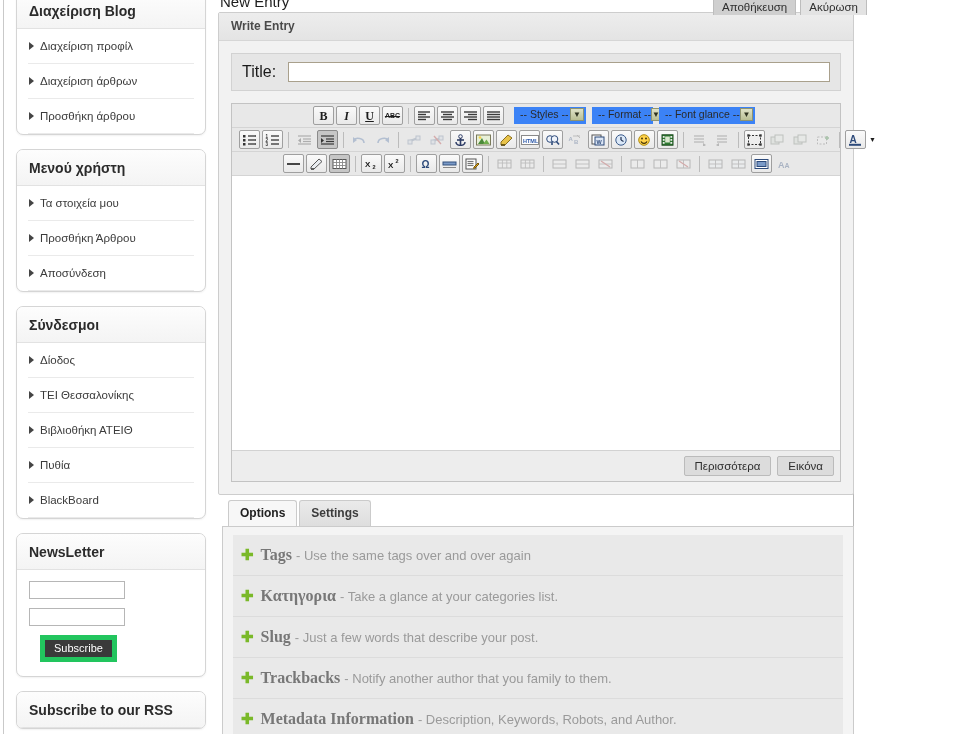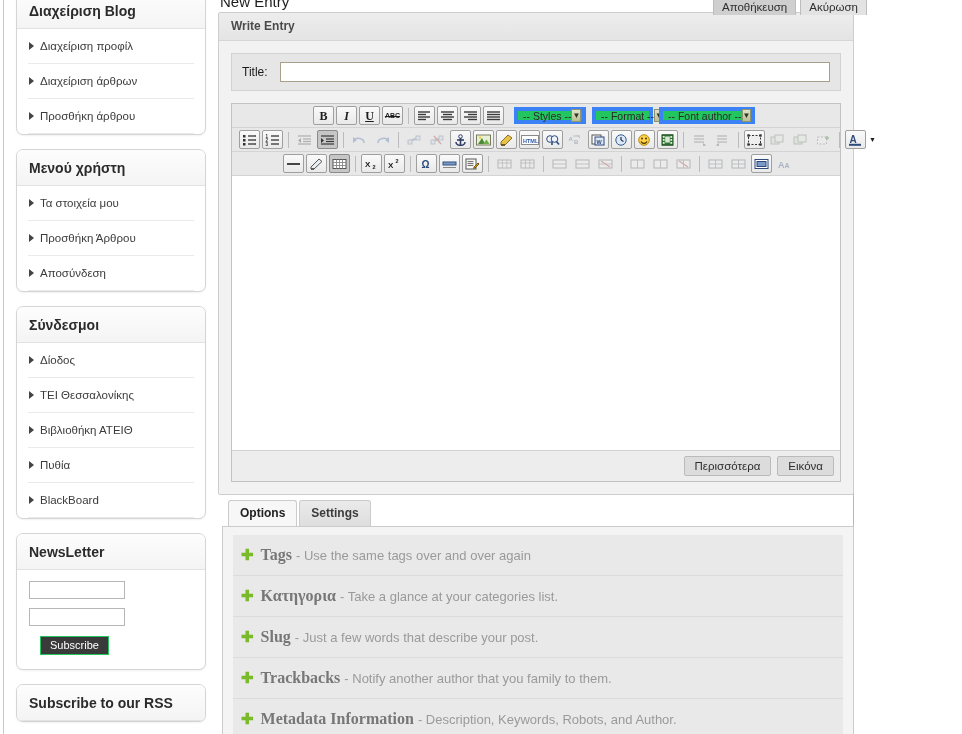--- a/index.html
+++ b/index.html
@@ -73,21 +73,21 @@
     border: 1px solid #b6b6b6;
     background: #fff;
     font-size: 11px;
     padding: 1px 3px;
     font-family: "Liberation Sans", sans-serif;
   }
   .nl-btn {
     margin-left: 11px;
     background: #3a3a3a;
     color: #fff;
-    border: 1px solid #22c55e;
+    border: 5px solid #22c55e;
     font-size: 11px;
     padding: 2px 9px 3px 9px;
     cursor: pointer;
     font-family: "Liberation Sans", sans-serif;
     text-align: right;
   }
 
   #page-title {
     position: absolute;
     left: 220px; top: -7px;
@@ -137,21 +137,21 @@
 
   
   .title-row {
     background: #e6e6e6;
     border: 1px solid #d2d2d2;
     padding: 8px 10px;
     display: flex;
     align-items: center;
   }
   .title-label {
-    font-size: 12px;
+    font-size: 16px;
     color: #1a1a1a;
     margin-right: 12px;
   }
   .title-input {
     flex: 1;
     height: 20px;
     border: 1px solid #a9a08c;
     background: #ffffff;
     font-size: 12px;
     padding: 1px 4px;
@@ -198,26 +198,26 @@
   .tb-sep {
     width: 1px; height: 16px;
     background: #bcbcbc;
     margin: 0 4px;
     flex: 0 0 auto;
   }
   .tb-gap { width: 6px; flex: 0 0 auto; }
 
   .tsel {
     height: 17px;
-    border: 4px solid #3b82f6;
-    background: #22c55e;
+    border: 1px solid #3b82f6;
+    background: #3b82f6;
     font-size: 10.5px;
     color: #2a2a2a;
     display: inline-flex;
-    align-items: center;
+    align-items: flex-start;
     padding-left: 5px;
     margin: 0 3px;
     cursor: pointer;
     flex: 0 0 auto;
   }
   .tsel .cap { white-space: nowrap; }
   .tsel .arw {
     width: 14px; height: 13px;
     margin-left: auto; margin-right: 1px;
     background: linear-gradient(#dfe2c8,#b9bf94);
@@ -416,21 +416,21 @@
             <div class="tb-gap"></div>
             <div class="tsel sel-styles">
               <span class="cap">-- Styles --</span>
               <span class="arw">▼</span>
             </div>
             <div class="tsel sel-format">
               <span class="cap">-- Format --</span>
               <span class="arw">▼</span>
             </div>
             <div class="tsel sel-font">
-              <span class="cap">-- Font author --</span>
+              <span class="cap">-- Font glance --</span>
               <span class="arw">▼</span>
             </div>
           </div>
         <div class="tb-row r2" id="tb2">
             <div class="tbtn boxed">
               <svg width="15" height="12" viewBox="0 0 15 12">
                 <rect x="1" y="1" width="2.5" height="2.5" fill="#333"></rect>
                 <line x1="6" y1="2" x2="14" y2="2" stroke="#333" stroke-width="1.3"></line>
                 <rect x="1" y="5" width="2.5" height="2.5" fill="#333"></rect>
                 <line x1="6" y1="6" x2="14" y2="6" stroke="#333" stroke-width="1.3"></line>

